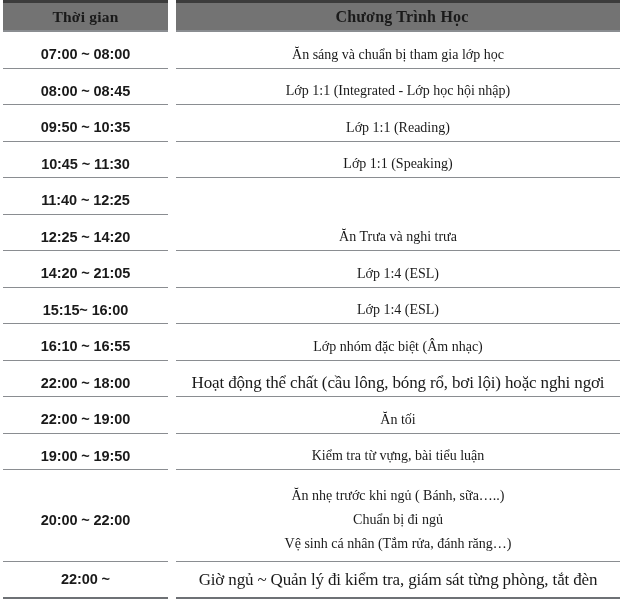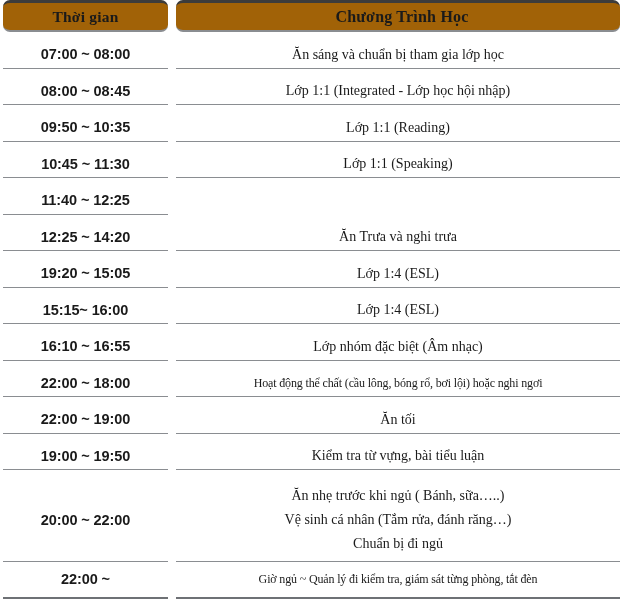--- a/index.html
+++ b/index.html
@@ -54,22 +54,21 @@
 
   
   .rule-cell {
     border-bottom: 1.5px solid #8a8d91;
     margin-top: 9px;
   }
   .row-header .cell-time,
   .row-header .cell-prog {
     border-top: 3px solid #3c3c3c;
     border-bottom: 2px solid #8a8d91;
-    background: #a16207;
-    border-radius: 7px;
+    background: #737373;
   }
   .row-last .cell-time,
   .row-last .cell-prog {
     border-bottom: 2.5px solid #6e7175;
   }
 
   
   .header-time {
     font-family: "Liberation Serif", serif;
     font-weight: bold;
@@ -90,21 +89,21 @@
     letter-spacing: -0.1px;
     white-space: pre;
   }
   .prog-text {
     font-family: "Liberation Serif", serif;
     font-size: 14px;
     line-height: 1.5;
     white-space: pre;
   }
   .prog-text.tight {
-    font-size: 12px;
+    font-size: 17px;
     letter-spacing: -0.15px;
   }
 
   
   .row-header { height: 32px; }
   .row-std    { height: 36.5px; }
   .row-tall   { height: 92px; }
   .row-tall .prog-text { line-height: 1.72; }
 </style>
 </head>
@@ -169,21 +168,21 @@
         <div class="cell-time rule-cell">
           <span class="time-text">12:25 ~ 14:20</span>
         </div>
         <div class="gap"></div>
         <div class="cell-prog rule-cell">
           <span class="prog-text">Ăn Trưa và nghi trưa</span>
         </div>
       </div>
       <div class="row row-std">
         <div class="cell-time rule-cell">
-          <span class="time-text">19:20 ~ 15:05</span>
+          <span class="time-text">14:20 ~ 21:05</span>
         </div>
         <div class="gap"></div>
         <div class="cell-prog rule-cell">
           <span class="prog-text">Lớp 1:4 (ESL)</span>
         </div>
       </div>
       <div class="row row-std">
         <div class="cell-time rule-cell">
           <span class="time-text">15:15~ 16:00</span>
         </div>
@@ -228,22 +227,22 @@
           <span class="prog-text">Kiểm tra từ vựng, bài tiểu luận</span>
         </div>
       </div>
       <div class="row row-tall">
         <div class="cell-time rule-cell">
           <span class="time-text">20:00 ~ 22:00</span>
         </div>
         <div class="gap"></div>
         <div class="cell-prog rule-cell">
           <span class="prog-text">Ăn nhẹ trước khi ngủ ( Bánh, sữa…..)</span>
+          <span class="prog-text">Chuẩn bị đi ngủ</span>
           <span class="prog-text">Vệ sinh cá nhân (Tắm rửa, đánh răng…)</span>
-          <span class="prog-text">Chuẩn bị đi ngủ</span>
         </div>
       </div>
       <div class="row row-std row-last">
         <div class="cell-time">
           <span class="time-text">22:00 ~</span>
         </div>
         <div class="gap"></div>
         <div class="cell-prog">
           <span class="prog-text tight">Giờ ngủ ~ Quản lý đi kiểm tra, giám sát từng phòng, tắt đèn</span>
         </div>

